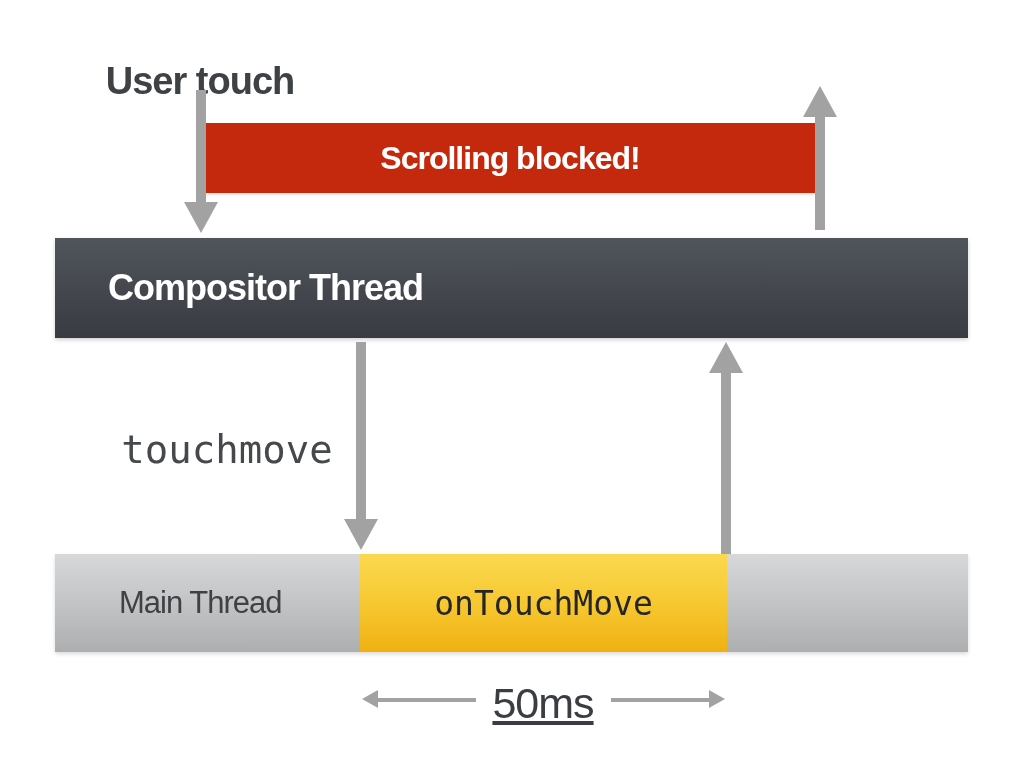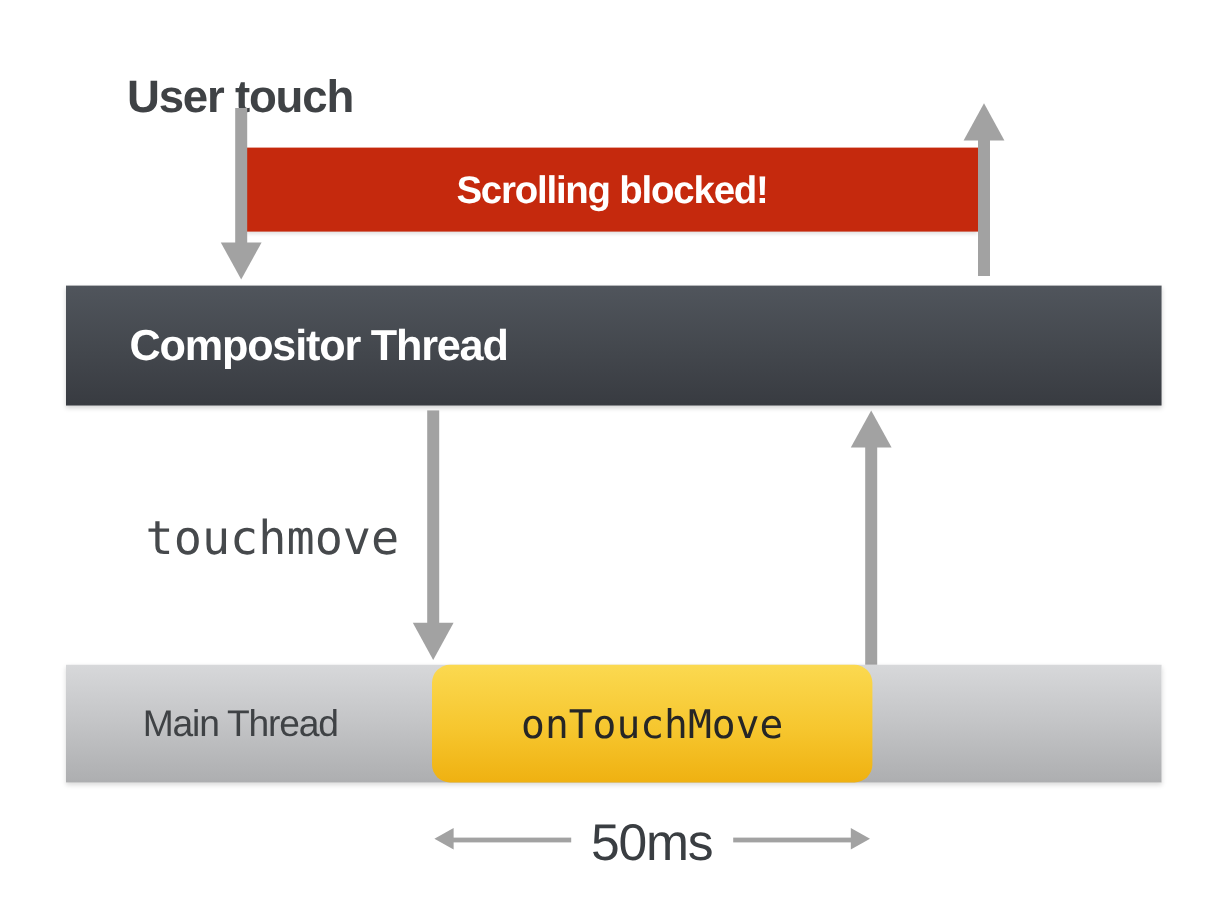--- a/index.html
+++ b/index.html
@@ -39,37 +39,37 @@
     background:linear-gradient(180deg,#d7d8da 0%,#c3c4c6 50%,#adaeb0 100%);
     box-shadow:0 2px 4px rgba(0,0,0,0.15);
   }
   .main-bar .thread-label{
     position:absolute;left:64px;top:0;height:100%;display:flex;align-items:center;
     color:#3f4245;font-size:31px;font-weight:normal;letter-spacing:-1px;
   }
   .busy-segment{
     position:absolute;left:305px;top:0;width:367px;height:100%;
     background:linear-gradient(180deg,#fbd950 0%,#f6c62e 55%,#efb111 100%);
-    display:flex;align-items:center;justify-content:center;border-radius:15px;
+    display:flex;align-items:center;justify-content:center;
   }
   .busy-segment span{
     font-family:"DejaVu Sans Mono",monospace;font-size:33px;color:#262626;
   }
   
   .shaft{position:absolute;width:10px;background:#a2a2a2;}
   .head-down{position:absolute;width:0;height:0;
     border-left:17px solid transparent;border-right:17px solid transparent;
     border-top:31px solid #a2a2a2;}
   .head-up{position:absolute;width:0;height:0;
     border-left:17px solid transparent;border-right:17px solid transparent;
     border-bottom:31px solid #a2a2a2;}
   
   .duration-label{
     position:absolute;left:443px;top:679px;width:200px;text-align:center;
-    font-size:43px;font-weight:400;color:#3a3e42;letter-spacing:-1px;
+    font-size:43px;font-weight:400;color:#3a3e42;letter-spacing:-1px;text-decoration:underline;
   }
   .h-line{position:absolute;top:698px;height:4px;background:#a2a2a2;}
   .h-head-left{position:absolute;top:690px;width:0;height:0;
     border-top:9px solid transparent;border-bottom:9px solid transparent;
     border-right:16px solid #a2a2a2;}
   .h-head-right{position:absolute;top:690px;width:0;height:0;
     border-top:9px solid transparent;border-bottom:9px solid transparent;
     border-left:16px solid #a2a2a2;}
 </style>
 </head>

